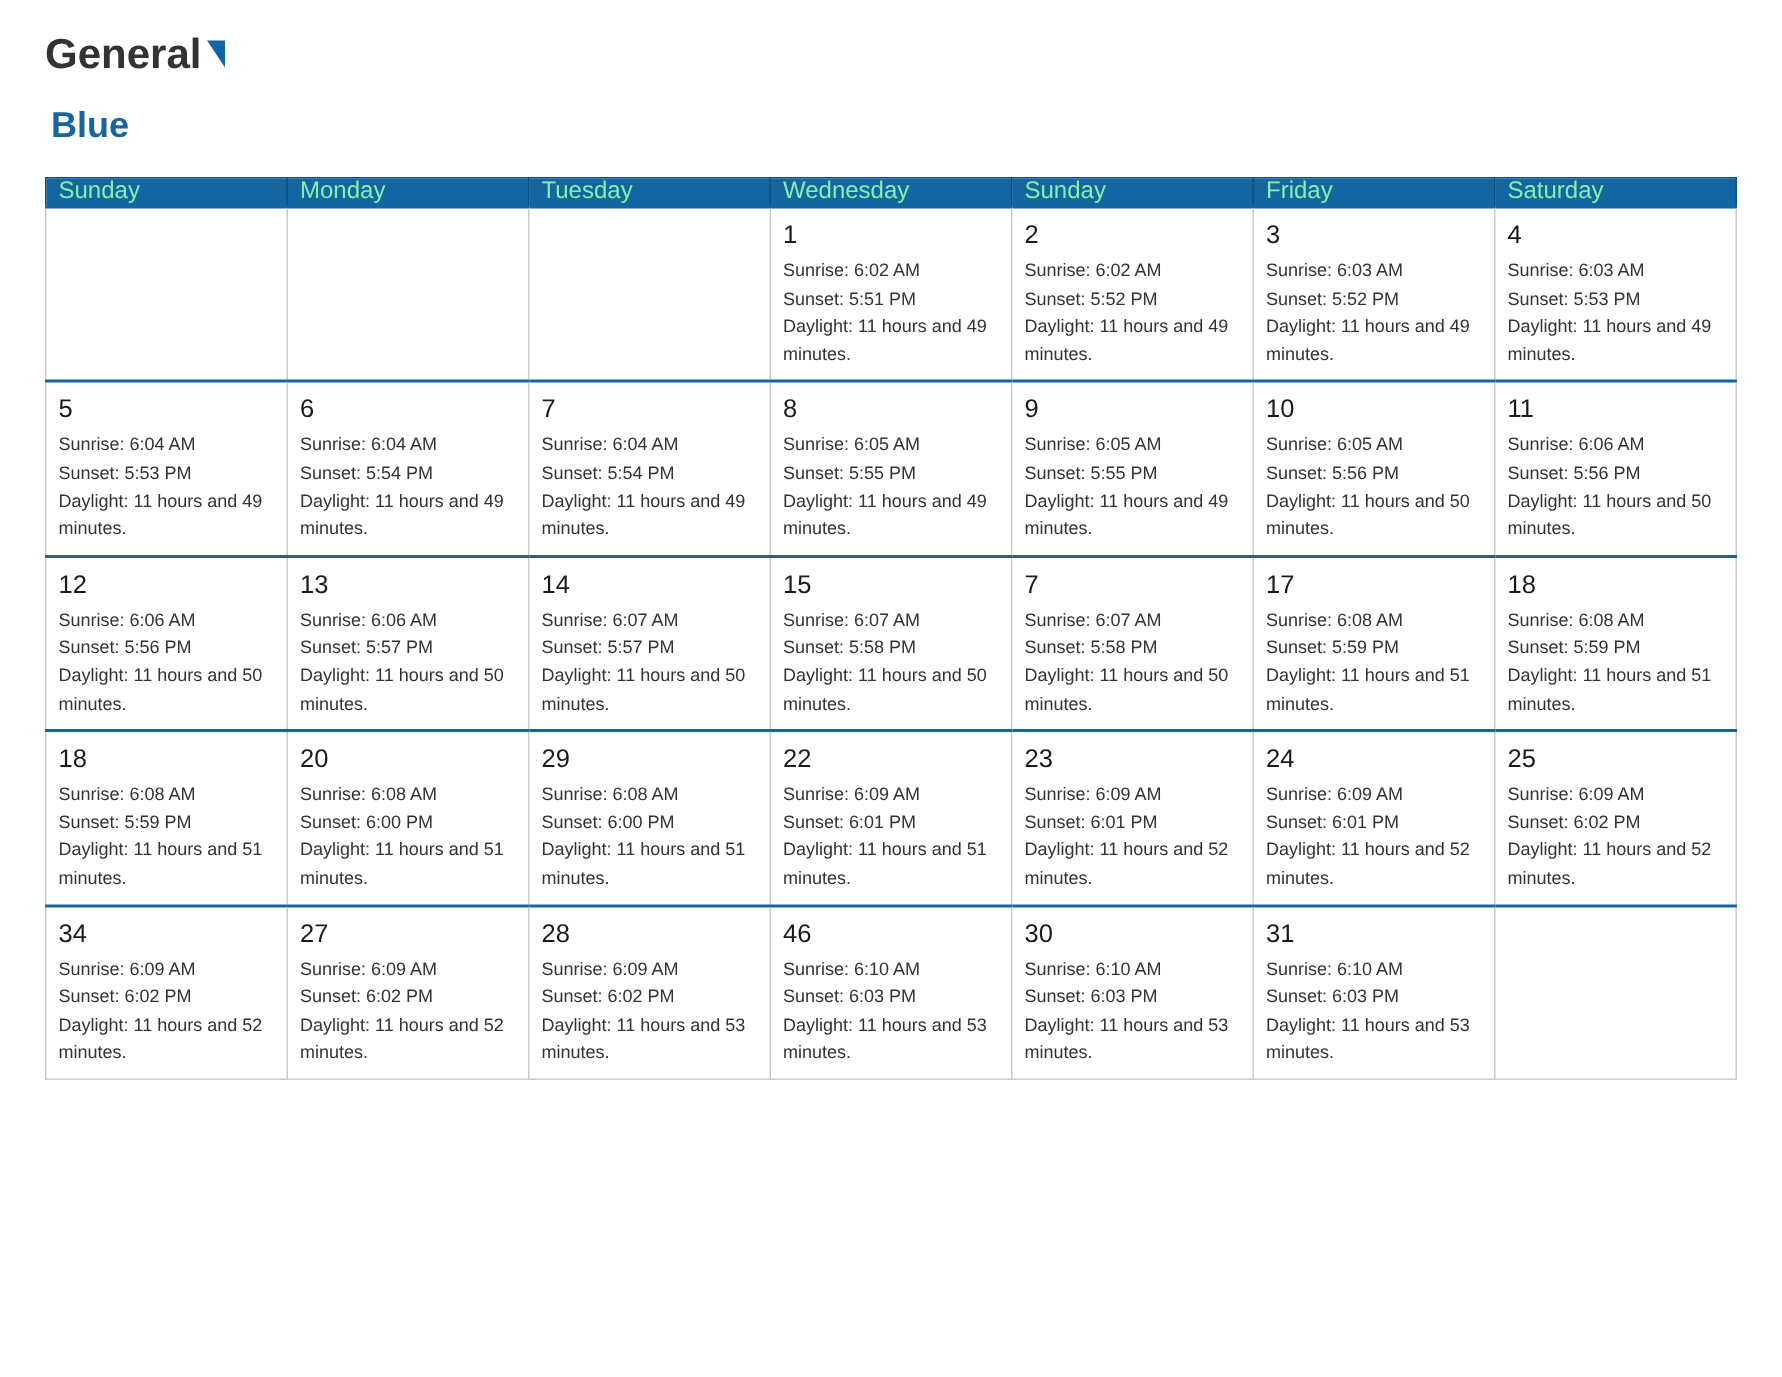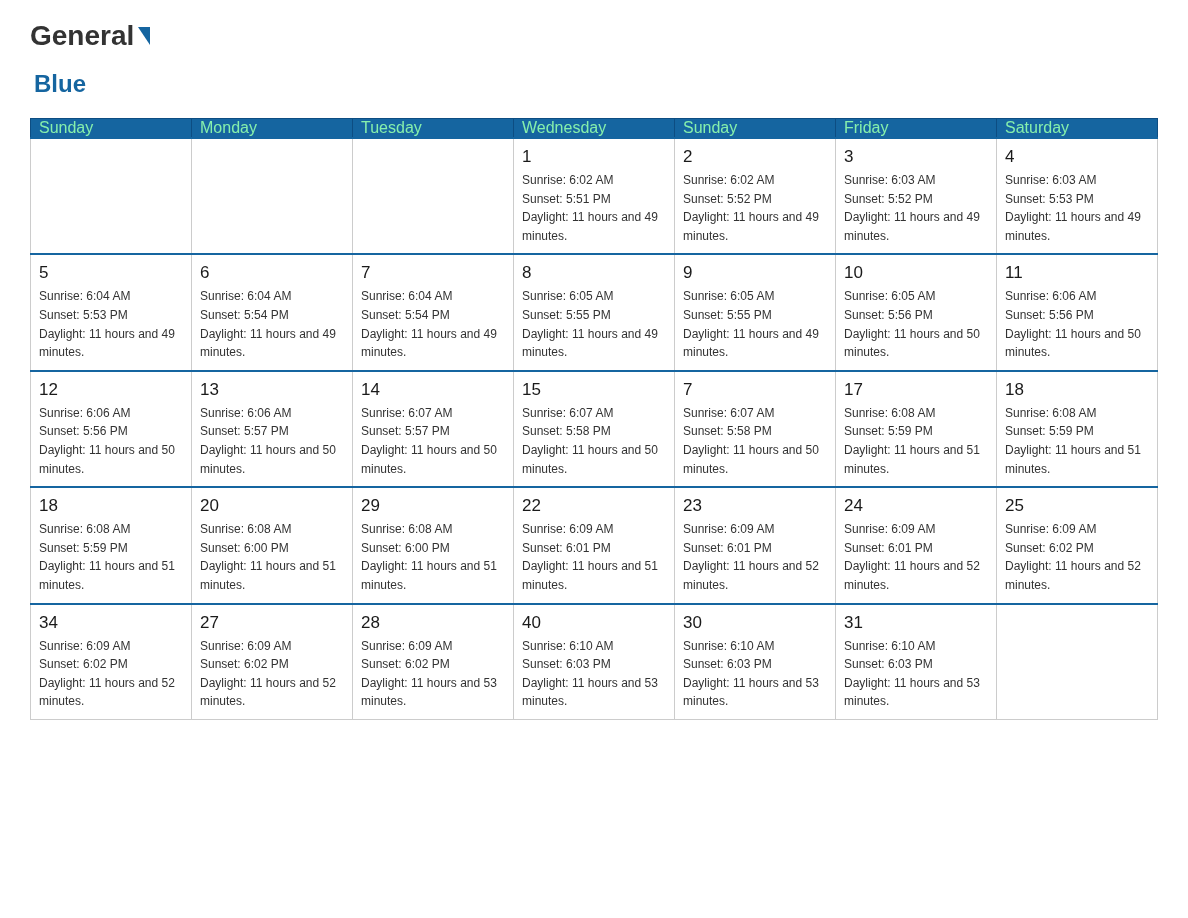--- a/index.html
+++ b/index.html
@@ -253,21 +253,21 @@
         </td>
         <td>
           <div class="day-number">27</div>
           <div class="day-info">Sunrise: 6:09 AM<br>Sunset: 6:02 PM<br>Daylight: 11 hours and 52 minutes.</div>
         </td>
         <td>
           <div class="day-number">28</div>
           <div class="day-info">Sunrise: 6:09 AM<br>Sunset: 6:02 PM<br>Daylight: 11 hours and 53 minutes.</div>
         </td>
         <td>
-          <div class="day-number">40</div>
+          <div class="day-number">46</div>
           <div class="day-info">Sunrise: 6:10 AM<br>Sunset: 6:03 PM<br>Daylight: 11 hours and 53 minutes.</div>
         </td>
         <td>
           <div class="day-number">30</div>
           <div class="day-info">Sunrise: 6:10 AM<br>Sunset: 6:03 PM<br>Daylight: 11 hours and 53 minutes.</div>
         </td>
         <td>
           <div class="day-number">31</div>
           <div class="day-info">Sunrise: 6:10 AM<br>Sunset: 6:03 PM<br>Daylight: 11 hours and 53 minutes.</div>
         </td>

